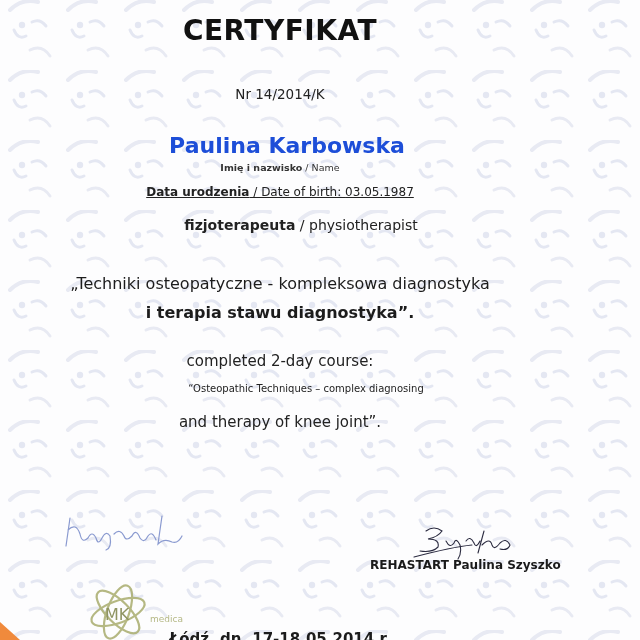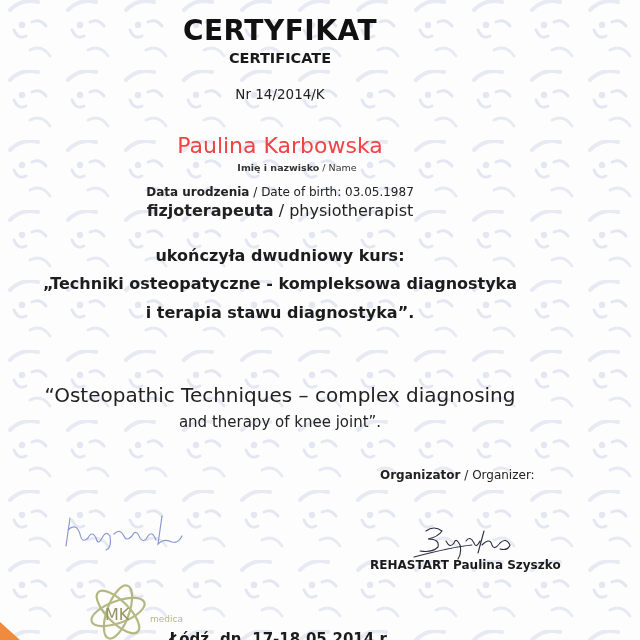--- a/index.html
+++ b/index.html
@@ -8,29 +8,29 @@
       background: #fdfdfe;
       font-family: "DejaVu Sans", sans-serif;
       color: #1c1c1c;
     }
     .watermark { position: absolute; inset: 0; z-index: 0; }
     .page { position: absolute; inset: 0; z-index: 1; }
     .center { position: absolute; left: 0; width: 560px; text-align: center; white-space: nowrap; }
     .title { top: 14px; font-size: 28px; font-weight: bold; letter-spacing: 0.5px; color: #111; }
     .subtitle { top: 50px; font-size: 14.5px; font-weight: bold; color: #1a1a1a; }
     .number { top: 86px; font-size: 13.5px; color: #222; }
-    .name { top: 133px; font-size: 22px; font-weight: normal; color: #ef4444; }
-    .name-label { top: 162px; font-size: 9.5px; color: #333; margin-left: 17px; }
-    .dob { top: 185px; font-size: 12px; color: #222; }
-    .profession { top: 201px; font-size: 16px; color: #222; }
+    .name { top: 133px; font-size: 22px; font-weight: bold; color: #1d4ed8; padding-left: 7px; }
+    .name-label { top: 162px; font-size: 9.5px; color: #333; }
+    .dob { top: 185px; font-size: 12px; color: #222; text-decoration: underline; }
+    .profession { top: 217px; font-size: 14px; color: #222; margin-left: 21px; }
     .pl-intro { top: 246px; font-size: 16px; font-weight: bold; color: #1c1c1c; }
-    .pl-course1 { top: 274px; font-size: 16px; font-weight: bold; color: #1c1c1c; }
+    .pl-course1 { top: 274px; font-size: 16px; font-weight: normal; color: #1c1c1c; }
     .pl-course2 { top: 303px; font-size: 16px; font-weight: bold; color: #1c1c1c; }
     .en-intro { top: 352px; font-size: 15px; color: #222; }
-    .en-course1 { top: 383px; font-size: 20px; color: #222; }
+    .en-course1 { top: 383px; font-size: 10px; color: #222; padding-left: 26px; }
     .en-course2 { top: 413px; font-size: 15px; color: #222; }
     b { font-weight: bold; }
     .role { position: absolute; top: 468px; font-size: 12px; color: #222; white-space: nowrap; }
     .role-left { left: 59px; }
     .role-right { left: 380px; }
     .signer { position: absolute; top: 558px; font-size: 12px; font-weight: bold; color: #1a1a1a; white-space: nowrap; }
     .signer-left { left: 62px; }
     .signer-right { left: 370px; }
     .sig { position: absolute; }
     .sig-left { left: 62px; top: 508px; }
@@ -52,37 +52,35 @@
       <path d="M10 10 Q22 -2 38 2" stroke="#e8eaf3" stroke-width="4" fill="none" stroke-linecap="round"></path>
       <path d="M30 50 Q42 44 50 56" stroke="#e8eaf3" stroke-width="3" fill="none" stroke-linecap="round"></path>
     </pattern>
   </defs>
   <rect width="640" height="640" fill="url(#wm)"></rect>
 </svg>
 
 <div class="page">
 
   <div class="center title">CERTYFIKAT</div>
-  <div class="center subtitle">CERTIFICATE</div>
   <div class="center number">Nr 14/2014/K</div>
 
   <div class="center name">Paulina Karbowska</div>
   <div class="center name-label"><b>Imię i nazwisko</b><span> / Name</span></div>
 
   <div class="center dob"><b>Data urodzenia</b><span> / Date of birth: </span><span>03.05.1987</span></div>
   <div class="center profession"><b>fizjoterapeuta</b><span> / physiotherapist</span></div>
 
-  <div class="center pl-intro">ukończyła dwudniowy kurs:</div>
   <div class="center pl-course1">„Techniki osteopatyczne - kompleksowa diagnostyka</div>
   <div class="center pl-course2">i terapia stawu diagnostyka”.</div>
 
+  <div class="center en-intro">completed 2-day course:</div>
   <div class="center en-course1">“Osteopathic Techniques – complex diagnosing</div>
   <div class="center en-course2">and therapy of knee joint”.</div>
 
-  <div class="role role-right"><b>Organizator</b><span> / Organizer:</span></div>
 
   <svg class="sig sig-left" width="130" height="45">
     <path d="M8 10 L4 38 M6 22 Q14 14 18 26 Q20 36 26 30 Q30 22 34 30 Q36 38 40 30 Q44 22 48 28 Q50 40 44 42 M52 26 Q58 20 62 28 Q64 34 70 28 Q74 20 78 30 Q82 36 86 28 Q90 22 94 32 M100 8 L96 36 Q102 30 110 34 Q116 36 120 28" stroke="#8a9ad0" stroke-width="1.2" fill="none" stroke-linecap="round"></path>
   </svg>
   <svg class="sig sig-right" width="110" height="40">
     <path d="M14 8 Q22 2 30 8 Q26 14 16 16 Q28 16 26 24 Q20 30 8 28 M2 34 Q40 24 60 22 M34 18 Q38 26 42 20 Q44 14 48 22 Q50 30 46 36 M54 18 Q58 12 62 20 Q64 26 68 18 M72 8 L66 30 M70 22 Q78 14 80 22 Q82 28 88 20 Q94 14 98 22 Q96 28 88 26" stroke="#2b2b40" stroke-width="1.1" fill="none" stroke-linecap="round"></path>
   </svg>
 
   <div class="signer signer-right">REHASTART Paulina Szyszko</div>
 

